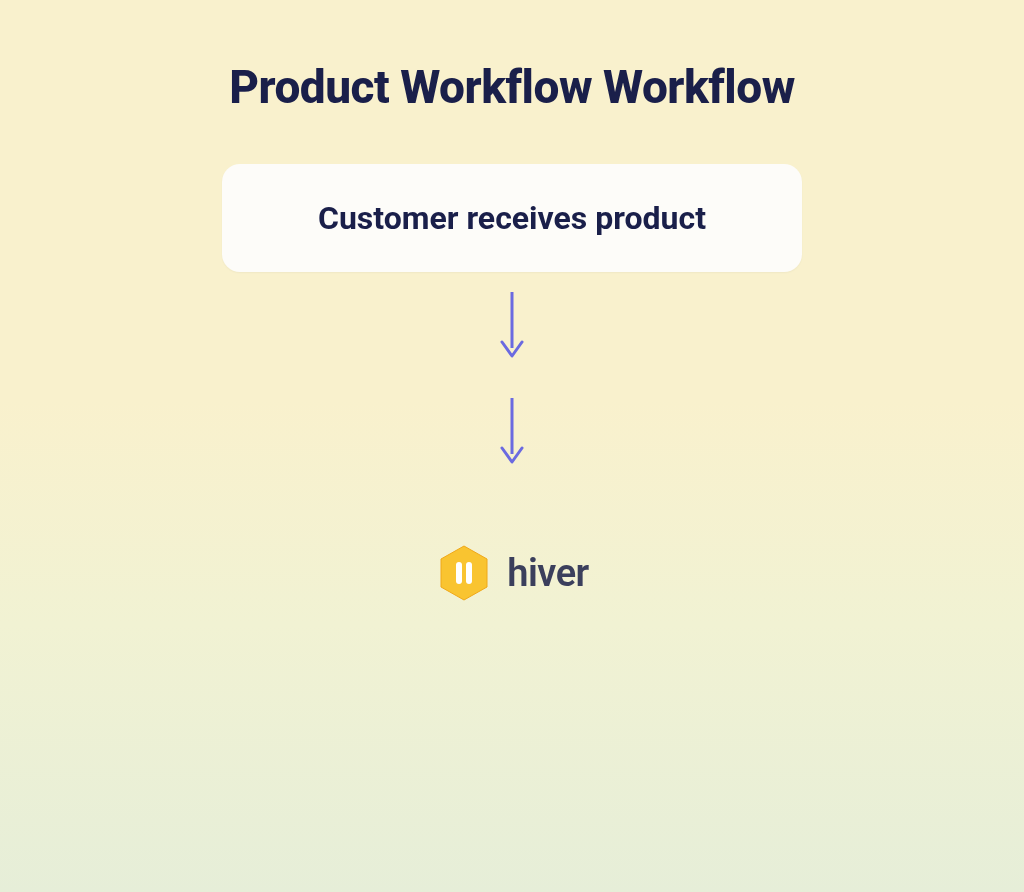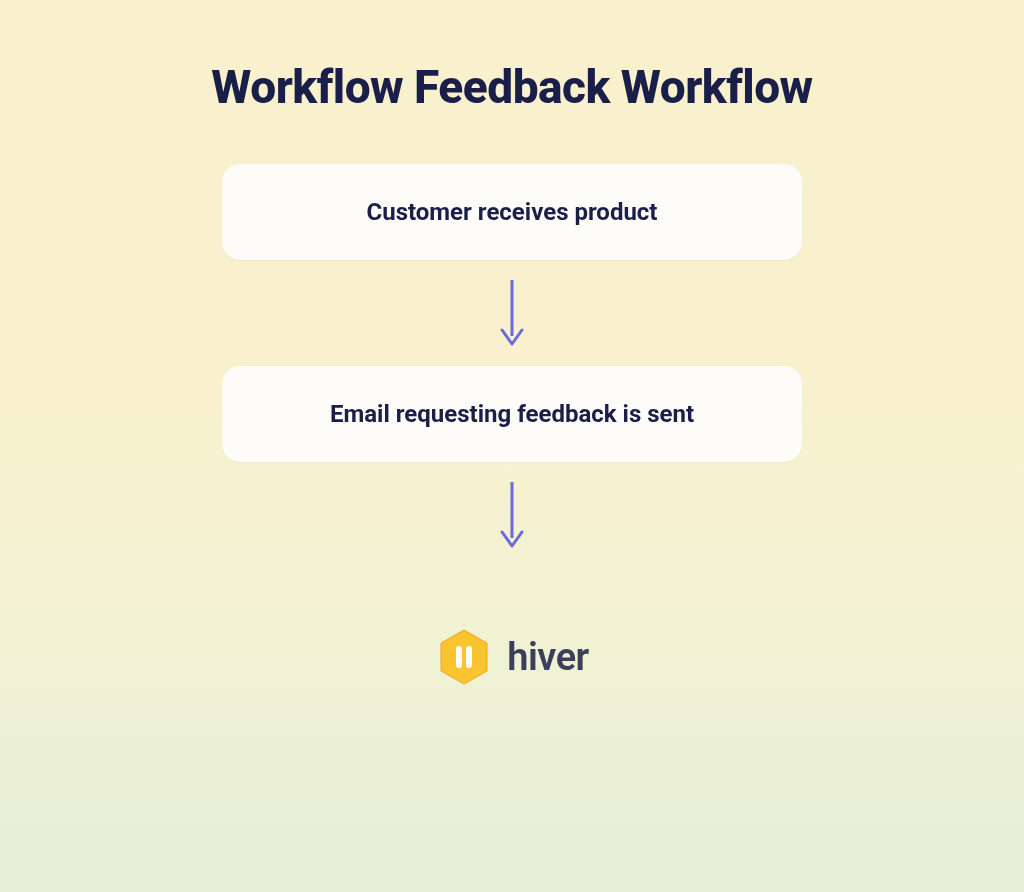--- a/index.html
+++ b/index.html
@@ -31,21 +31,21 @@
     }
     .step-box {
       background: #fdfcf9;
       border-radius: 18px;
       padding: 30px 50px;
       width: 580px;
       text-align: center;
       box-shadow: 0 1px 2px rgba(0,0,0,0.04);
     }
     .step-text {
-      font-size: 24px;
+      font-size: 32px;
       font-weight: 700;
       color: #1a1f4a;
       line-height: 1.5;
     }
     .arrow {
       margin: 18px 0;
       display: flex;
       justify-content: center;
     }
     .arrow svg {
@@ -65,37 +65,34 @@
     }
     .hexagon {
       position: relative;
       width: 58px;
       height: 58px;
     }
   </style>
 </head>
 <body>
 
-<h1 class="title">Workflow Feedback Workflow</h1>
+<h1 class="title">Product Workflow Workflow</h1>
 
 <div class="workflow">
   <div class="step-box">
     <div class="step-text">Customer receives product</div>
   </div>
 
   <div class="arrow">
     <svg width="30" height="70" viewBox="0 0 30 70">
       <line x1="15" y1="2" x2="15" y2="58" stroke="#6b6ae0" stroke-width="3"></line>
       <path d="M 5 52 L 15 66 L 25 52" fill="none" stroke="#6b6ae0" stroke-width="3" stroke-linecap="round" stroke-linejoin="round"></path>
     </svg>
   </div>
 
-  <div class="step-box">
-    <div class="step-text">Email requesting feedback is sent</div>
-  </div>
 
   <div class="arrow">
     <svg width="30" height="70" viewBox="0 0 30 70">
       <line x1="15" y1="2" x2="15" y2="58" stroke="#6b6ae0" stroke-width="3"></line>
       <path d="M 5 52 L 15 66 L 25 52" fill="none" stroke="#6b6ae0" stroke-width="3" stroke-linecap="round" stroke-linejoin="round"></path>
     </svg>
   </div>
 
 </div>
 

